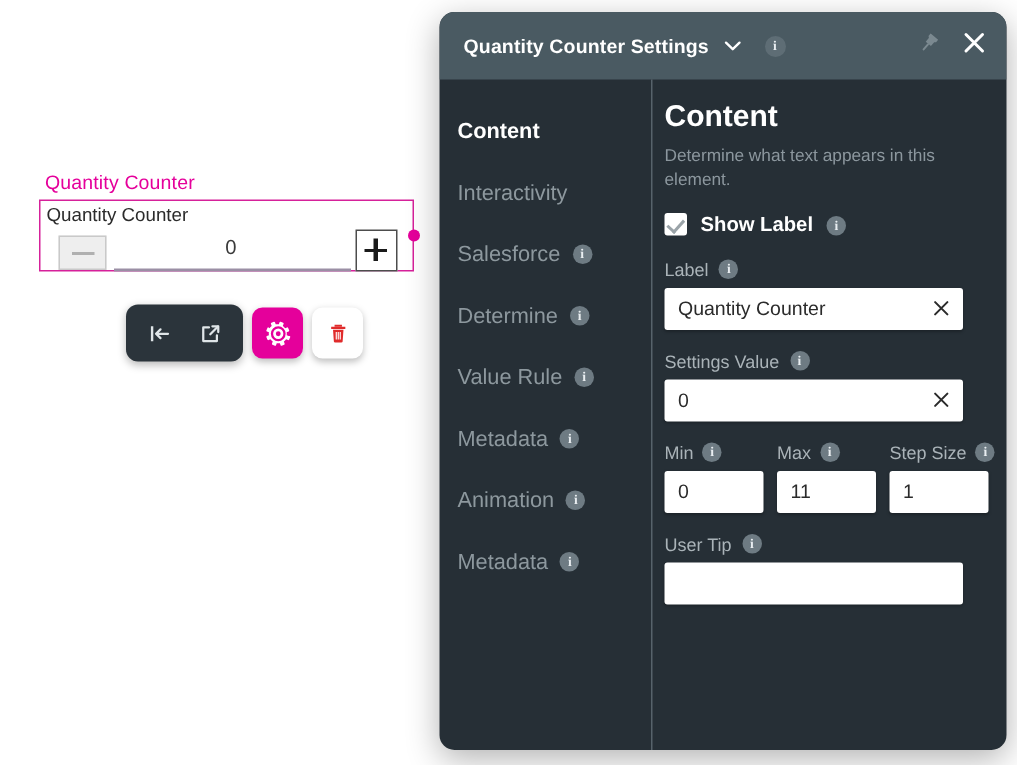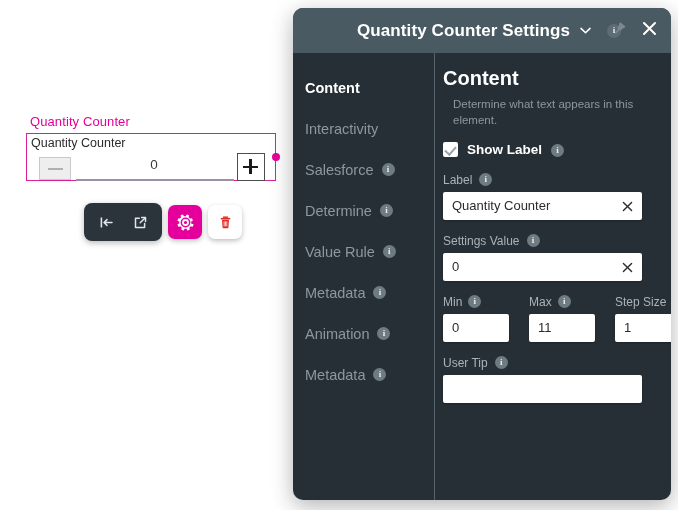--- a/index.html
+++ b/index.html
@@ -89,42 +89,42 @@
     width: 378px; height: 492px;
     background: #262f36; border-radius: 10px;
     box-shadow: 0 6px 22px rgba(0,0,0,.30);
     overflow: hidden;
   }
   #panel-header {
     position: relative; height: 45px; background: #4a5a62;
     display: flex; align-items: center; padding: 0 16px;
   }
   #panel-title {
-    font-size: 17px; font-weight: bold; color: #ffffff; letter-spacing: .1px; margin-left: 48px;
+    font-size: 13px; font-weight: bold; color: #ffffff; letter-spacing: .1px;
   }
   .chev { margin-left: 8px; display: flex; align-items: center; }
   .hdr-info { margin-left: 14px; }
   .hdr-right { position: absolute; right: 12px; top: 0; height: 45px; display: flex; align-items: center; gap: 12px; }
 
   #panel-body { position: relative; height: 365px; }
   #side-nav {
     position: absolute; left: 0; top: 0; width: 141px; height: 100%;
     padding: 14px 0 0 12px;
   }
   #nav-divider { position: absolute; left: 141px; top: 0; width: 1px; height: 459px; background: #57636b; }
 
   .nav-item {
     display: flex; align-items: center; gap: 8px;
     height: 41px; font-size: 14.5px; color: #8d989e;
   }
   .nav-item.active { color: #ffffff; font-weight: bold; }
 
   #content-pane { position: absolute; left: 142px; top: 0; right: 0; height: 100%; padding: 14px 22px 0 8px; }
   #content-title { font-size: 20px; font-weight: bold; color: #ffffff; margin: 0 0 7px 0; }
-  #content-desc { font-size: 11.5px; color: #8c979e; line-height: 1.35; max-width: 182px; margin-bottom: 14px; margin-left: 10px; }
+  #content-desc { font-size: 11.5px; color: #8c979e; line-height: 1.35; max-width: 182px; margin-bottom: 14px; }
 
   .chk-row { display: flex; align-items: flex-end; gap: 9px; margin-bottom: 16px; }
   .chk-box {
     width: 15px; height: 15px; background: #ffffff; border-radius: 2px;
     position: relative; flex: none;
   }
   .chk-box::after {
     content: ""; position: absolute; left: 4px; top: 1.5px;
     width: 5px; height: 9px; border: solid #9aa3a8; border-width: 0 2px 2px 0;
     transform: rotate(42deg);
@@ -139,21 +139,21 @@
     position: relative; width: 199px; height: 28px; background: #ffffff;
     border-radius: 2px; margin-bottom: 14px;
     box-shadow: 0 1px 2px rgba(0,0,0,.25);
   }
   .txt-input .val {
     position: absolute; left: 9px; top: 0; height: 28px; line-height: 28px;
     font-size: 13px; color: #2b2b2b;
   }
   .clear-x { position: absolute; right: 8px; top: 7px; }
 
-  .triple { display: flex; gap: 20px; margin-bottom: 14px; }
+  .triple { display: flex; gap: 9px; margin-bottom: 14px; }
   .triple-col { width: 66px; }
   .triple-col .field-label { gap: 6px; margin-bottom: 5px; white-space: nowrap; }
   .num-input {
     width: 66px; height: 28px; background: #ffffff; border-radius: 2px;
     box-shadow: 0 1px 2px rgba(0,0,0,.25);
   }
   .num-input .val { display: block; padding-left: 9px; line-height: 28px; font-size: 13px; color: #2b2b2b; }
 
   .blank-input { width: 199px; height: 28px; background: #ffffff; border-radius: 2px; box-shadow: 0 1px 2px rgba(0,0,0,.25); }
 

